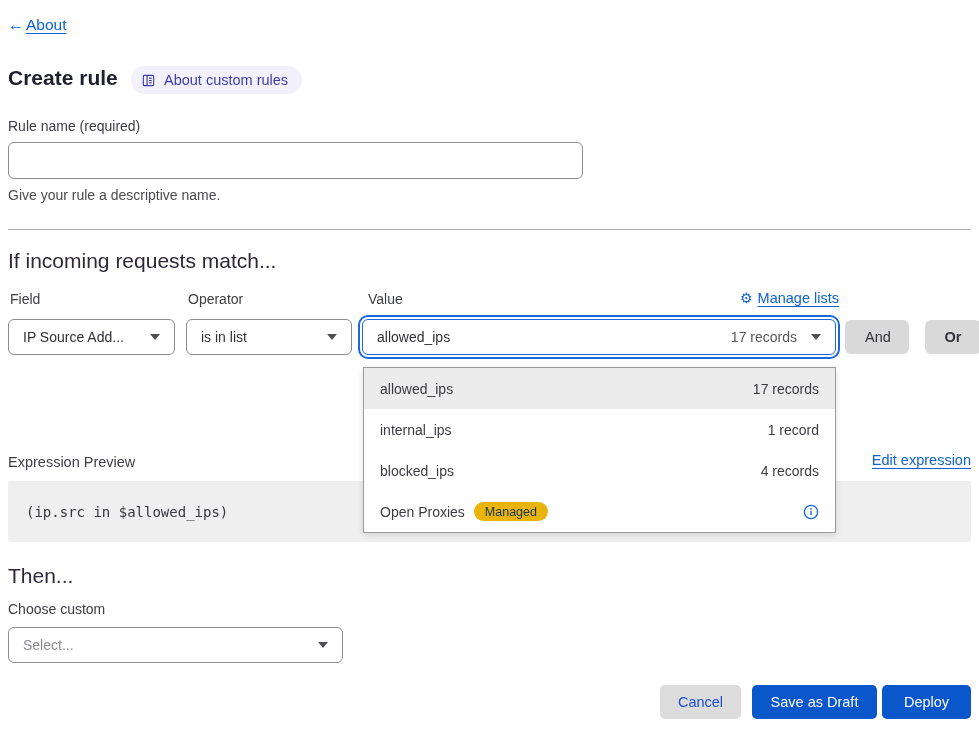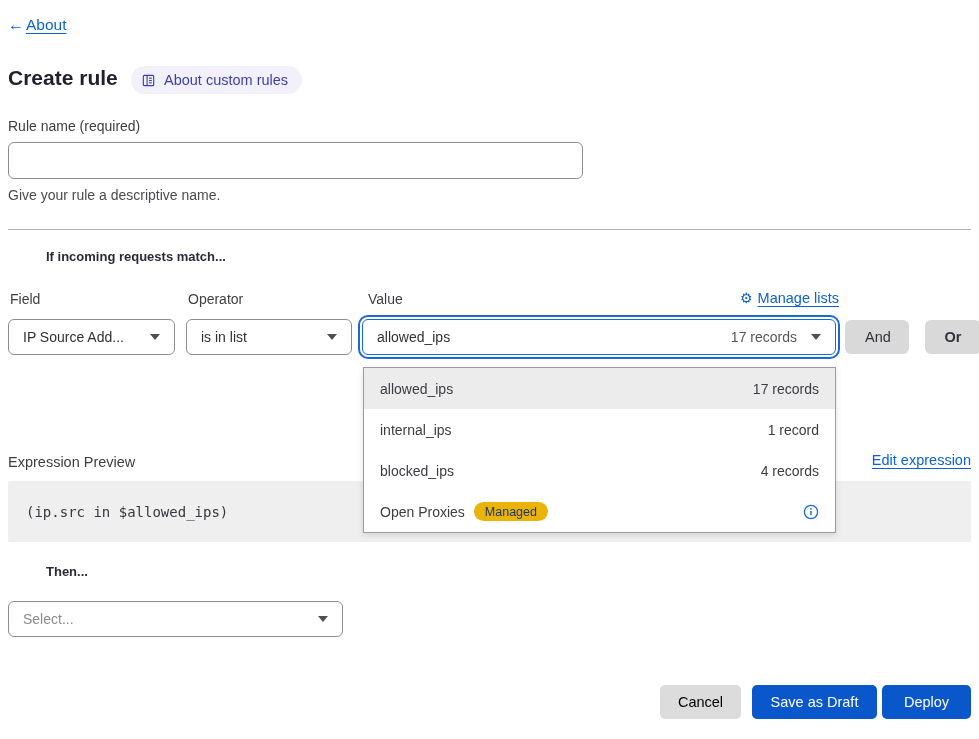--- a/index.html
+++ b/index.html
@@ -42,21 +42,21 @@
   .rule-name-input {
     position: absolute; left: 8px; top: 142px;
     width: 575px; height: 37px;
     border: 1px solid #8d8d8d; border-radius: 6px;
     font-size: 14px; padding: 0 12px; color: #303036; background: #fff;
     font-family: "Liberation Sans", sans-serif;
   }
   .helper-text { position: absolute; left: 8px; top: 187px; font-size: 14px; color: #4a4a50; }
   .divider { position: absolute; left: 8px; top: 229px; width: 963px; height: 1px; background: #b1b1b1; }
   
-  .section-heading { font-size: 13px; font-weight: 700; color: #2e2838; margin-left: 38px; }
+  .section-heading { font-size: 21px; font-weight: 400; color: #2e2838; }
   .match-heading { position: absolute; left: 8px; top: 249px; }
   .then-heading { position: absolute; left: 8px; top: 564px; }
   
   .col-label { position: absolute; top: 291px; font-size: 14px; color: #3d3d44; text-align: center; }
   .label-field { left: 10px; }
   .label-operator { left: 188px; }
   .label-value { left: 368px; }
   .manage-lists {
     position: absolute; top: 290px; right: 140px;
     font-size: 14.5px; color: #0d62d1; cursor: pointer;
@@ -120,29 +120,29 @@
   .expr-block {
     position: absolute; left: 8px; top: 481px; width: 963px; height: 61px;
     background: #efefef; border-radius: 2px;
     display: flex; align-items: center; padding: 0 18px;
     font-family: "DejaVu Sans Mono", "Liberation Mono", monospace;
     font-size: 14px; color: #38383e;
     z-index: 1;
   }
   
   .action-label { position: absolute; left: 8px; top: 601px; }
-  .select-action { top: 601px; left: 8px; width: 335px; }
+  .select-action { top: 627px; left: 8px; width: 335px; }
   .select-action .placeholder { color: #8a8a90; }
   
   .footer-btn {
     position: absolute; top: 685px; height: 34px;
     border: none; border-radius: 5px; font-size: 14.5px; cursor: pointer;
     font-family: "Liberation Sans", sans-serif;
   }
-  .cancel-btn { left: 660px; width: 81px; background: #dcdcdc; color: #000000; }
+  .cancel-btn { left: 660px; width: 81px; background: #dcdcdc; color: #1d4ed8; }
   .primary-btn { background: #0a57cb; color: #ffffff; }
   .save-draft-btn { left: 752px; width: 125px; }
   .deploy-btn { left: 882px; width: 89px; }
 </style>
 </head>
 <body>
 
 <div class="page">
 
   <a class="back-link">

